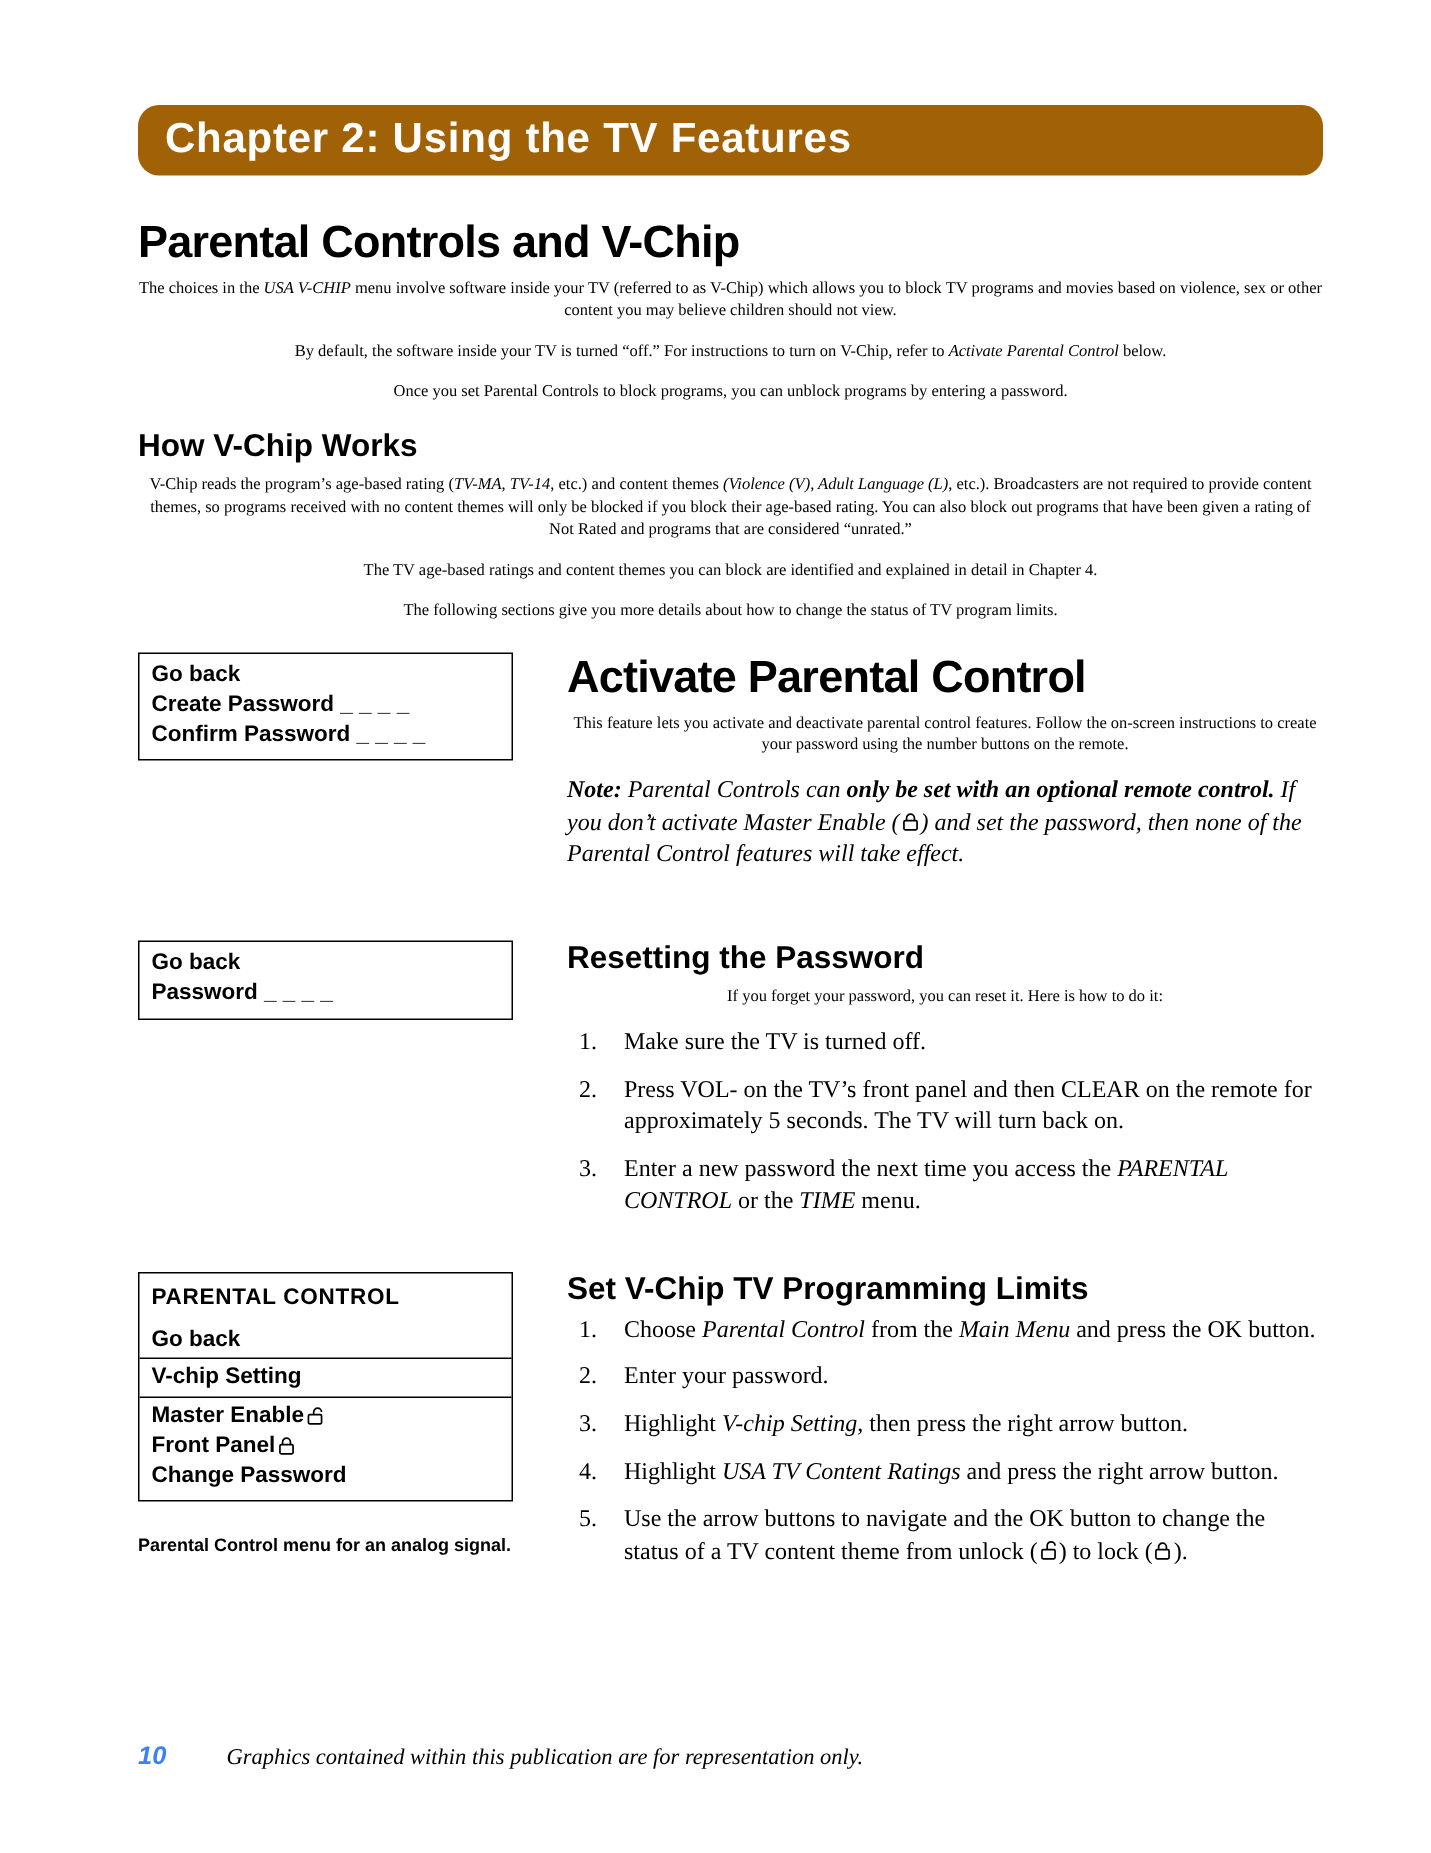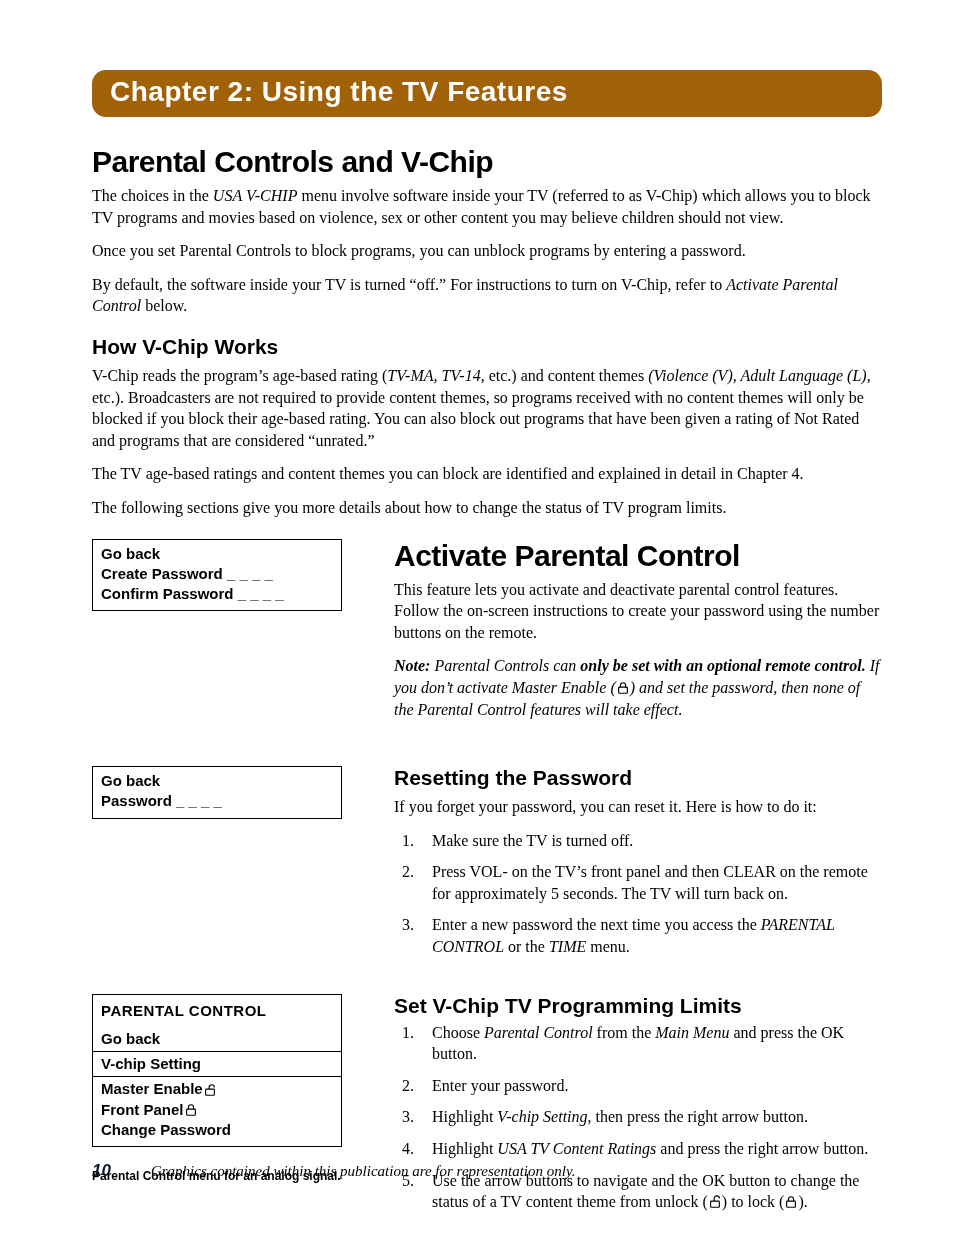--- a/index.html
+++ b/index.html
@@ -43,44 +43,45 @@
     margin: 0 0 4px 0;
     letter-spacing: -0.5px;
   }
   h2.sub {
     font-family: "Segoe UI", "Helvetica Neue", Arial, sans-serif;
     font-weight: 700;
     font-size: 21px;
     margin: 18px 0 2px 0;
   }
   p.body {
-    font-size: 16px;
+    font-size: 11px;
     line-height: 1.35;
     margin: 6px 0 12px 0;
+    text-align: center;
   }
   p.note {
     font-size: 16px;
     line-height: 1.35;
     margin: 6px 0 12px 0;
     font-style: italic;
   }
   .note-label {
     font-weight: bold;
     font-style: italic;
   }
   .note-bold {
     font-weight: bold;
     font-style: italic;
     text-align: center;
   }
   em, .ital { font-style: italic; }
   .two-col {
     display: flex;
     align-items: flex-start;
-    gap: 52px;
+    gap: 36px;
     margin-top: 20px;
   }
   .left-col {
     width: 250px;
     flex: 0 0 250px;
   }
   .right-col {
     flex: 1;
   }
   .menu-box {
@@ -136,21 +137,21 @@
   .footer-line {
     display: flex;
     align-items: baseline;
     gap: 40px;
   }
   .page-num {
     font-family: "Segoe UI", Arial, sans-serif;
     font-weight: 700;
     font-style: italic;
     font-size: 17px;
-    color: #0f172a;
+    color: #3b82f6;
   }
   .footer-text {
     flex: 1;
     text-align: left;
     font-style: italic;
     font-size: 15px;
     padding-right: 60px;
   }
   .lock-icon {
     width: 14px;
@@ -171,25 +172,25 @@
 <div class="page">
 
   <div class="chapter-bar">Chapter 2: Using the TV Features</div>
 
   <h1 class="section">Parental Controls and V-Chip</h1>
 
   <p class="body">
     <span>The choices in the </span><span class="ital">USA V-CHIP</span><span> menu involve software inside your TV (referred to as V-Chip) which allows you to block TV programs and movies based on violence, sex or other content you may believe children should not view.</span>
   </p>
 
-  <p class="body">Once you set Parental Controls to block programs, you can unblock programs by entering a password.</p>
-
   <p class="body">
     <span>By default, the software inside your TV is turned “off.” For instructions to turn on V-Chip, refer to </span><span class="ital">Activate Parental Control</span><span> below.</span>
   </p>
+
+  <p class="body">Once you set Parental Controls to block programs, you can unblock programs by entering a password.</p>
 
   <h2 class="sub">How V-Chip Works</h2>
 
   <p class="body">
     <span>V-Chip reads the program’s age-based rating (</span><span class="ital">TV-MA, TV-14</span><span>, etc.) and content themes </span><span class="ital">(Violence (V), Adult Language (L)</span><span>, etc.). Broadcasters are not required to provide content themes, so programs received with no content themes will only be blocked if you block their age-based rating. You can also block out programs that have been given a rating of Not Rated and programs that are considered “unrated.”</span>
   </p>
 
   <p class="body">The TV age-based ratings and content themes you can block are identified and explained in detail in Chapter 4.</p>
   <p class="body">The following sections give you more details about how to change the status of TV program limits.</p>
 

